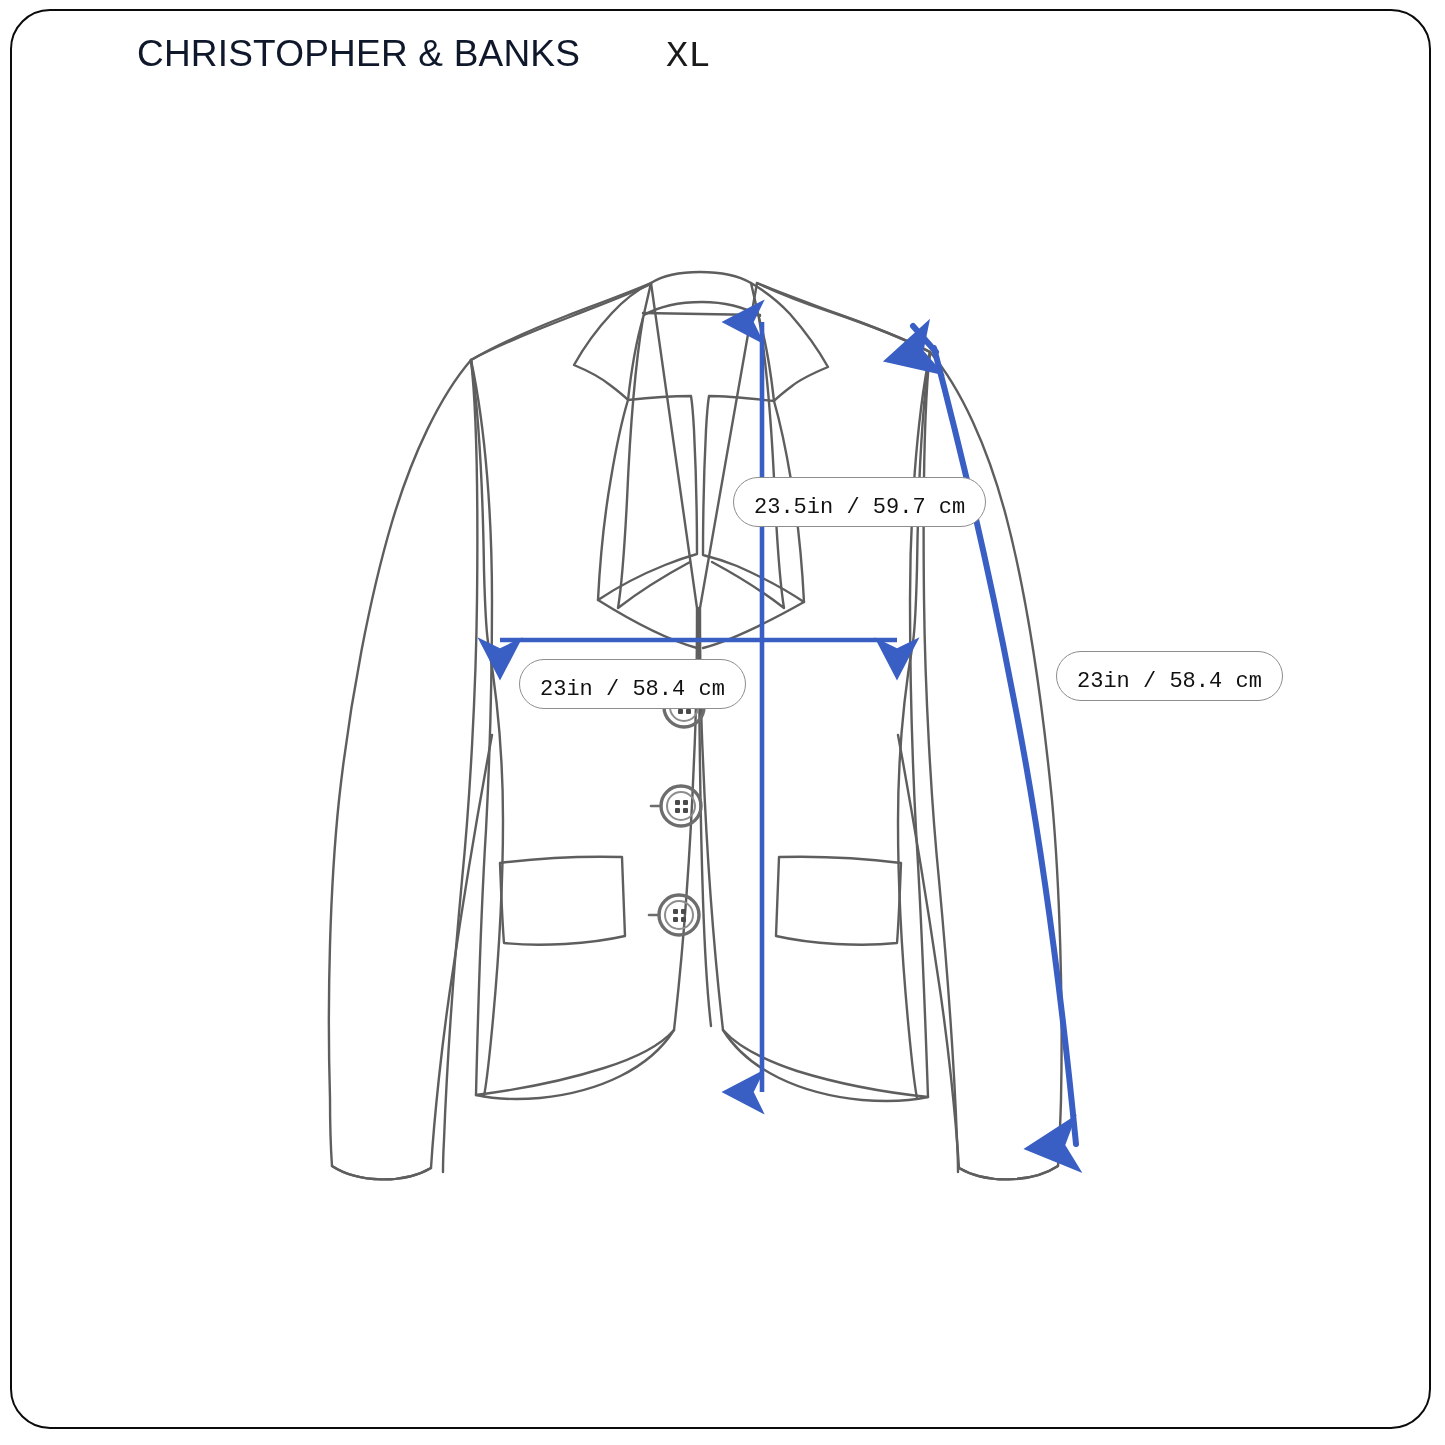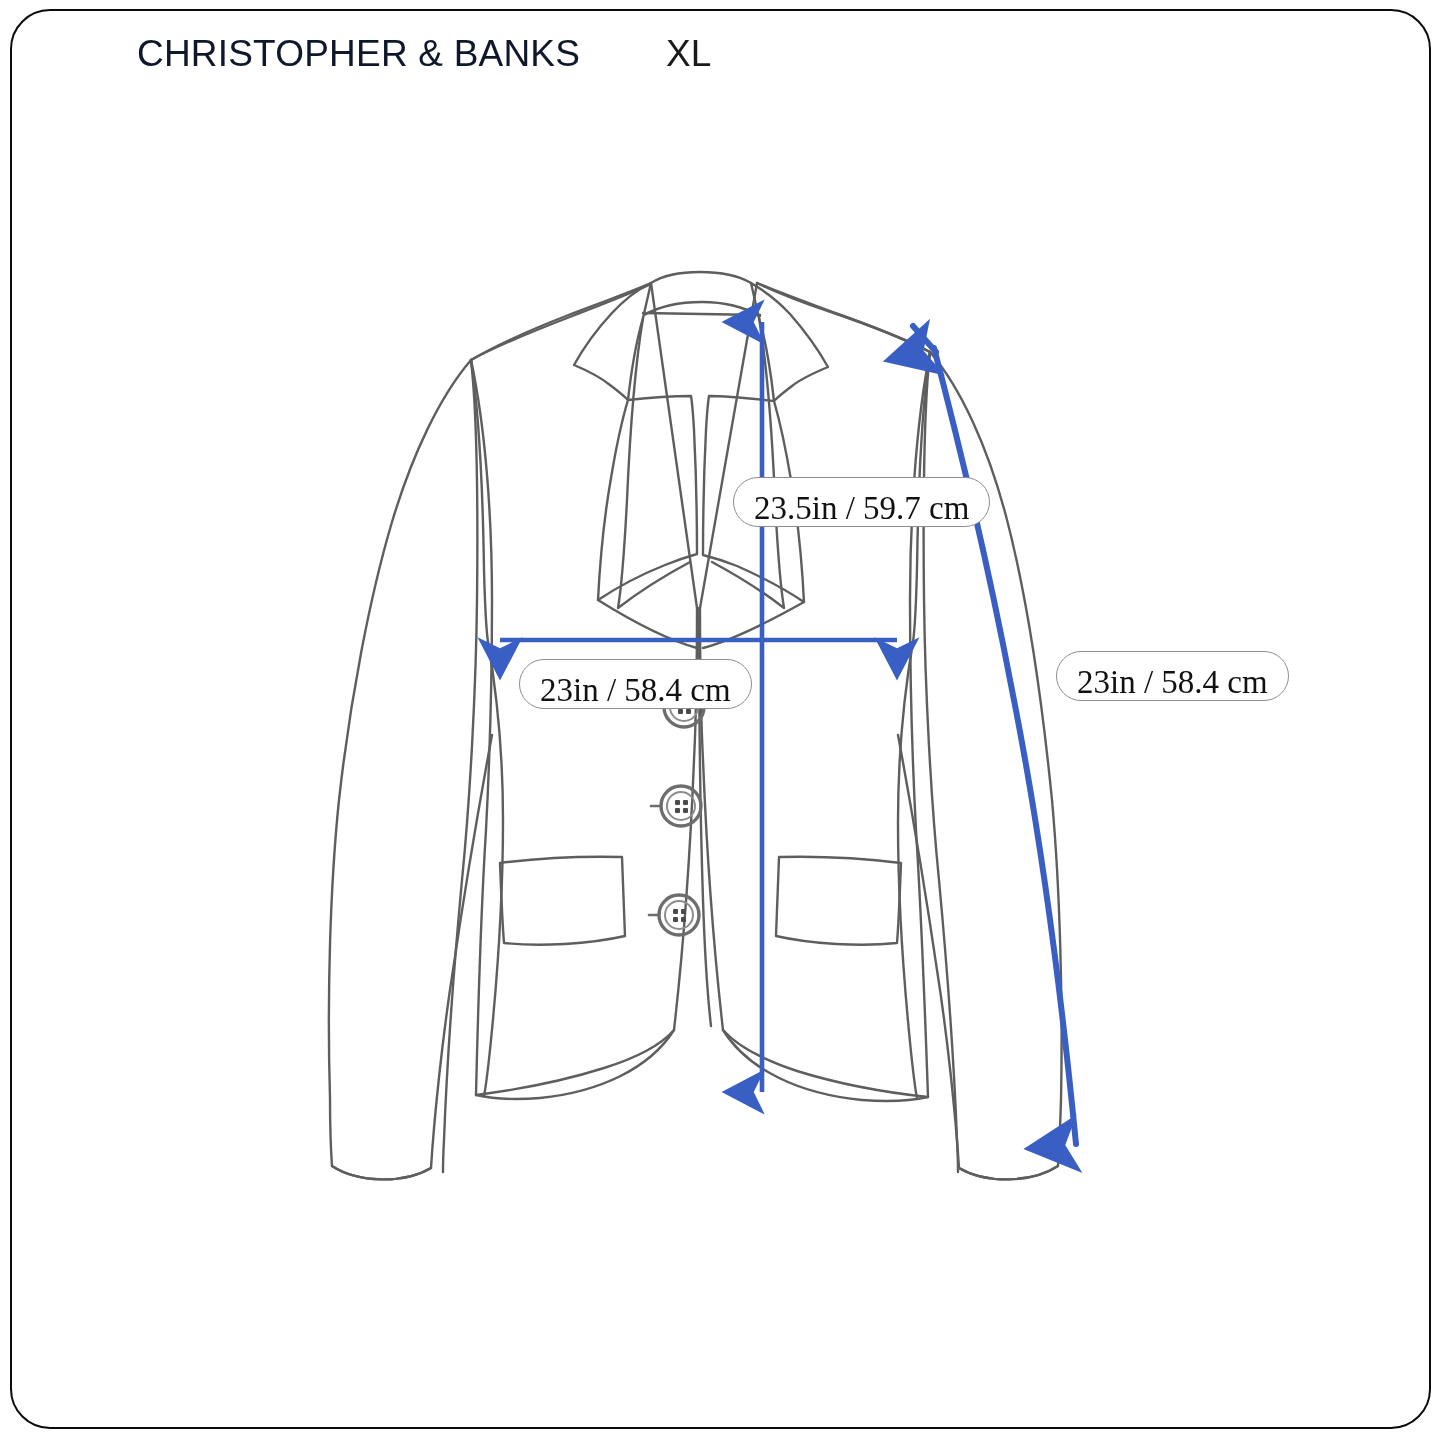--- a/index.html
+++ b/index.html
@@ -43,20 +43,21 @@
     font-size: 37px;
     color: #0f172a;
     letter-spacing: 0.2px;
     font-weight: 400;
   }
   .brand-size {
     font-size: 37px;
     color: #1a1a1a;
     margin-left: 86px;
     font-weight: 400;
+    font-family: Liberation Mono, monospace;
   }
   #art {
     position: absolute;
     left: 0; top: 0;
     width: 1445px;
     height: 1445px;
   }
   .pill {
     position: absolute;
     box-sizing: border-box;
@@ -64,24 +65,24 @@
     border: 1.6px solid #8d8d8d;
     border-radius: 28px;
     height: 50px;
     display: flex;
     align-items: center;
     justify-content: center;
     padding: 0 20px;
     white-space: nowrap;
   }
   .pill span {
-    font-size: 33px;
+    font-size: 22px;
     color: #111111;
     line-height: 1;
-    font-family: Liberation Serif, serif;
+    font-family: Liberation Mono, monospace;
     margin-top: 12px;
   }
   #pill-length { left: 733px; top: 477px; }
   #pill-chest  { left: 519px; top: 659px; }
   #pill-sleeve { left: 1056px; top: 651px; }
 </style>
 </head>
 <body>
 
 <div id="card">

